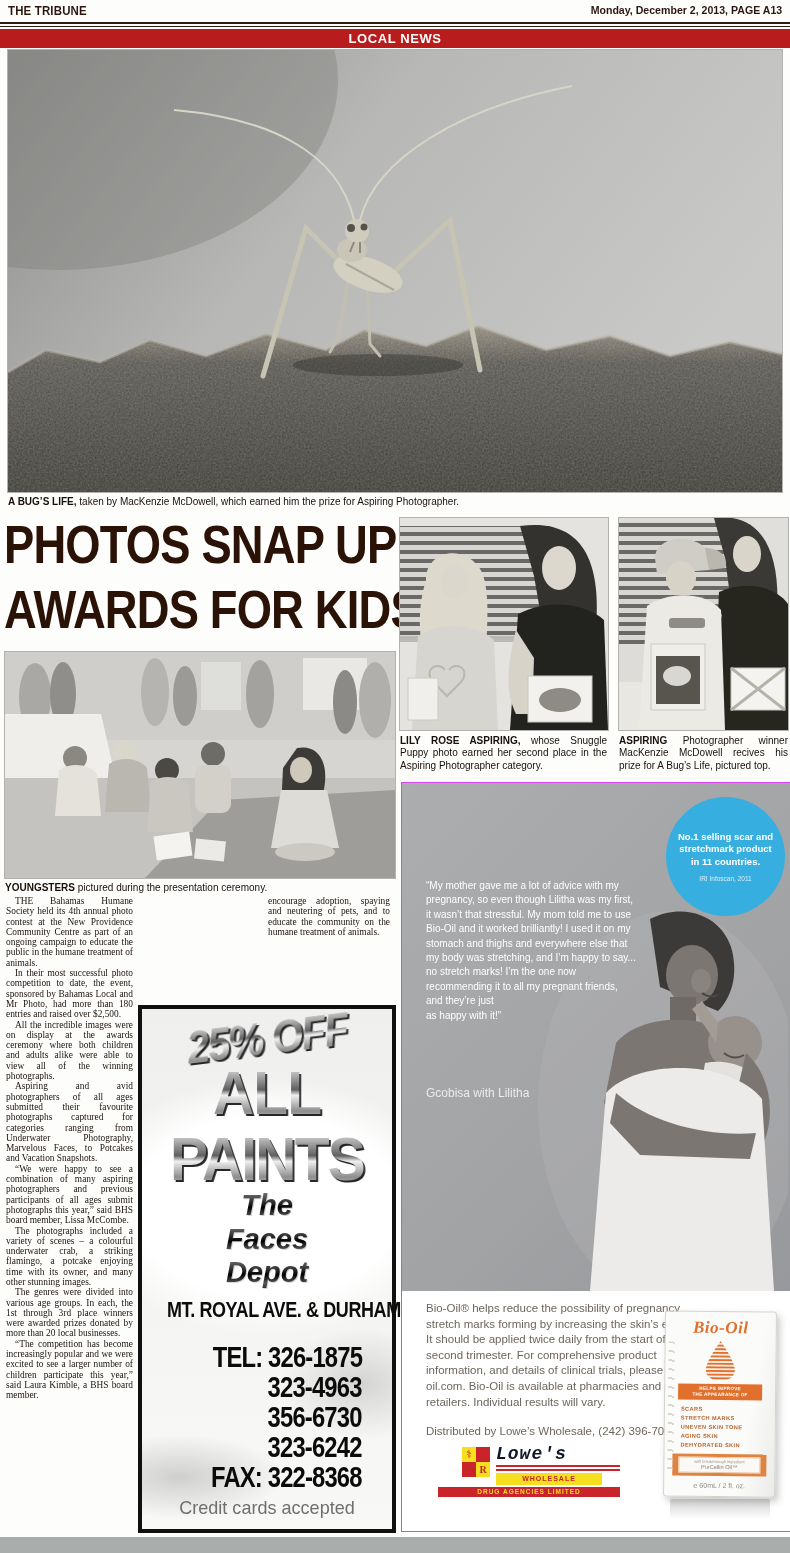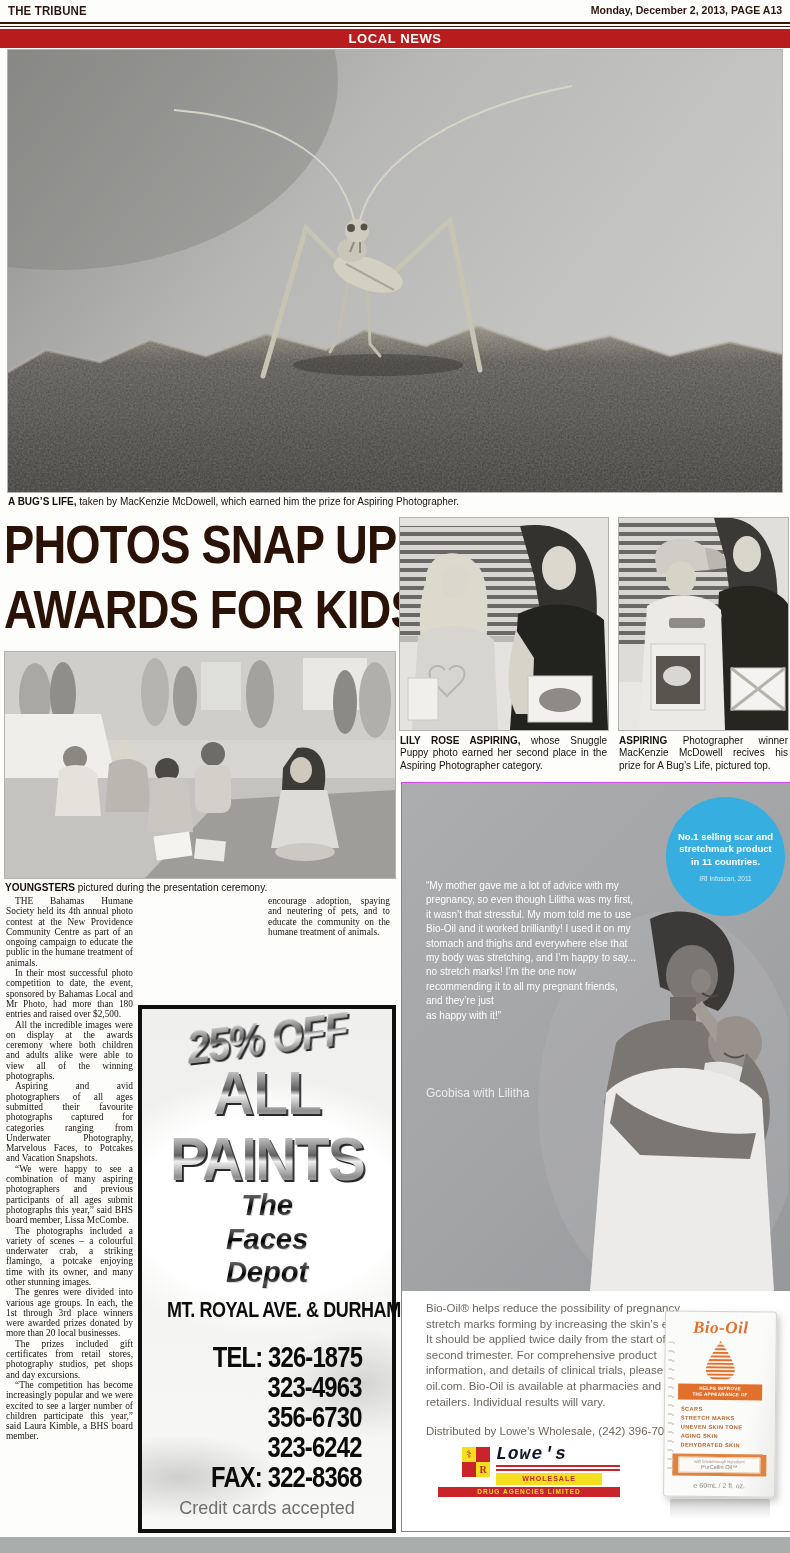--- a/index.html
+++ b/index.html
@@ -261,21 +261,20 @@
   </div>
 
   <div class="abs col" style="left:6px;top:896px;width:127px;height:655px;">
     <p>THE Bahamas Humane Society held its 4th annual photo contest at the New Providence Community Centre as part of an ongoing campaign to educate the public in the humane treatment of animals.</p>
     <p>In their most successful photo competition to date, the event, sponsored by Bahamas Local and Mr Photo, had more than 180 entries and raised over $2,500.</p>
     <p>All the incredible images were on display at the awards ceremony where both children and adults alike were able to view all of the winning photographs.</p>
     <p>Aspiring and avid photographers of all ages submitted their favourite photographs captured for categories ranging from Underwater Photography, Marvelous Faces, to Potcakes and Vacation Snapshots.</p>
     <p>“We were happy to see a combination of many aspiring photographers and previous participants of all ages submit photographs this year,” said BHS board member, Lissa McCombe.</p>
     <p>The photographs included a variety of scenes – a colourful underwater crab, a striking flamingo, a potcake enjoying time with its owner, and many other stunning images.</p>
     <p>The genres were divided into various age groups. In each, the 1st through 3rd place winners were awarded prizes donated by more than 20 local businesses.</p>
-    <p>The prizes included gift certificates from retail stores, photography studios, pet shops and day excursions.</p>
     <p>“The competition has become increasingly popular and we were excited to see a larger number of children participate this year,” said Laura Kimble, a BHS board member.</p>
   </div>
   <div class="abs col" style="left:268px;top:896px;width:122px;height:110px;">
     <p class="noindent">encourage adoption, spaying and neutering of pets, and to educate the community on the humane treatment of animals.</p>
   </div>
 
   <div class="abs paint-ad">
     <div class="abs pa-item pa-discount metal">25% OFF</div>
     <div class="abs pa-item pa-all metal">ALL</div>
     <div class="abs pa-item pa-paints metal">PAINTS</div>

